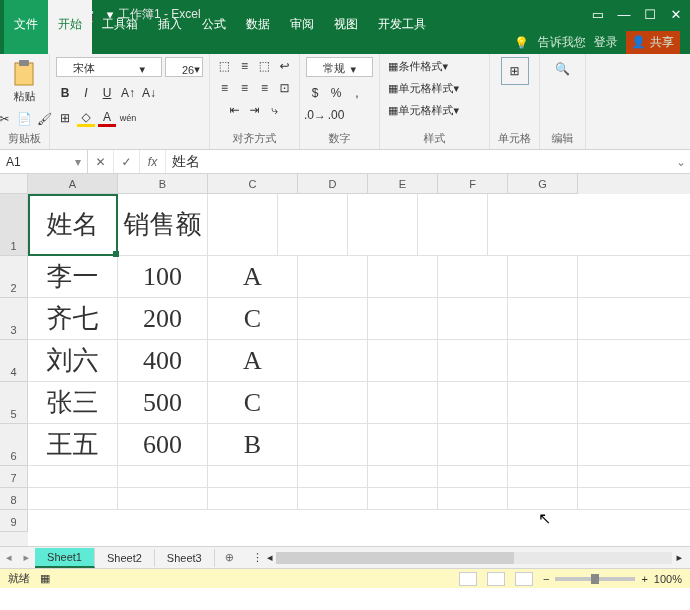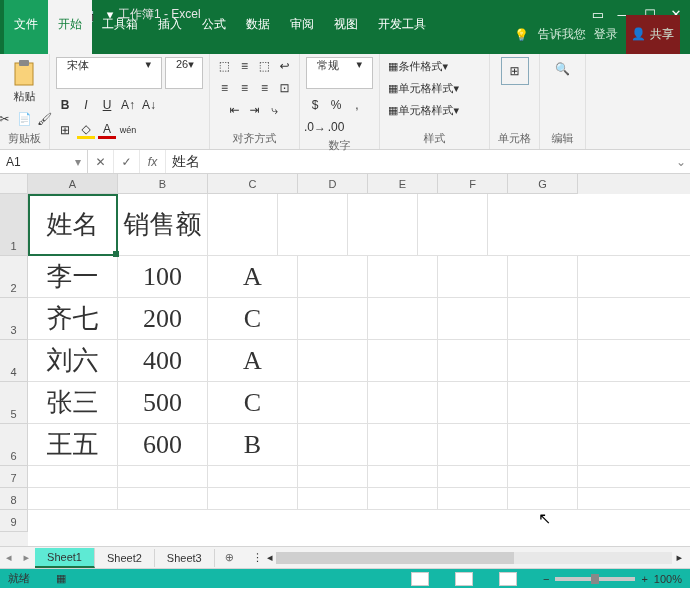--- a/index.html
+++ b/index.html
@@ -15,21 +15,21 @@
 .mtab.file{background:#19a05e;color:#fff}
 .tellme{flex:1;display:flex;align-items:center;justify-content:flex-end;gap:8px;padding-right:6px;color:#d0e8d8}
 .ribbon{height:96px;background:#f3f3f3;border-bottom:1px solid #d4d4d4;display:flex}
 .rgroup{border-right:1px solid #e0e0e0;display:flex;flex-direction:column;padding:3px 6px;justify-content:space-between}
 .rgroup-label{text-align:center;font-size:11px;color:#666;padding-top:2px}
 .rgroup-body{display:flex;align-items:center;gap:4px;flex:1}
 .clip{width:50px}
 .rbtn{display:inline-flex;align-items:center;justify-content:center;padding:2px;cursor:pointer}
 .fontgrp{width:160px}
 .fontrow{display:flex;gap:3px;align-items:center;margin-bottom:3px}
-.dd{border:1px solid #c4c4c4;background:#fff;height:32px;display:flex;align-items:flex-start;padding:0 10px;font-size:11px}
+.dd{border:1px solid #c4c4c4;background:#fff;height:20px;display:flex;align-items:flex-end;padding:0 16px;font-size:11px}
 .aligngrp{width:90px}
 .numgrp{width:80px}
 .stylegrp{width:110px}
 .cellgrp{width:50px}
 .editgrp{width:46px}
 .iconsq{width:18px;height:18px;display:inline-flex;align-items:center;justify-content:center;font-size:12px}
 .namebox-row{height:24px;border-bottom:1px solid #d4d4d4;display:flex;align-items:center;background:#fff}
 .namebox{width:88px;border-right:1px solid #d4d4d4;padding:0 6px;height:100%;display:flex;align-items:center;font-size:12px}
 .fxbtn{width:26px;text-align:center;color:#666;height:100%;display:flex;align-items:center;justify-content:center;border-right:1px solid #e8e8e8}
 .fbar{flex:1;padding:0 6px;font-size:14px}
@@ -51,21 +51,21 @@
 .sel{position:absolute;border:2px solid #1f7246;width:90px;height:62px;left:0;top:0;pointer-events:none}
 .sel::after{content:"";position:absolute;right:-3px;bottom:-3px;width:6px;height:6px;background:#1f7246}
 .ch.selc,.rh.selr{background:#e2e2e2}
 .sheettabs{height:22px;border-top:1px solid #d4d4d4;display:flex;align-items:center;background:#f3f3f3;font-size:11px}
 .stab{padding:3px 12px;border-right:1px solid #d4d4d4;background:#f3f3f3;cursor:pointer}
 .stab.active{background:#5eead4;border-bottom:2px solid #1f7246}
 .addsheet{padding:0 10px;color:#666}
 .hscroll{flex:1;display:flex;align-items:center;padding:0 8px;gap:4px}
 .sbar{flex:1;height:12px;background:#e8e8e8;position:relative}
 .sbar::before{content:"";position:absolute;left:0;width:60%;height:100%;background:#cfcfcf}
-.statusbar{height:20px;border-top:1px solid #d4d4d4;display:flex;align-items:center;background:#14b8a6;font-size:11px;padding:0 8px;gap:26px}
+.statusbar{height:20px;border-top:1px solid #d4d4d4;display:flex;align-items:center;background:#fef9c3;font-size:11px;padding:0 8px;gap:10px}
 .statusbar .spacer{flex:1}
 .zoombar{display:flex;align-items:center;gap:6px}
 .slider{width:80px;height:4px;background:#c8c8c8;position:relative}
 .slider::before{content:"";position:absolute;left:50%;top:-3px;width:8px;height:10px;background:#888;transform:translateX(-50%)}
 .viewbtn{width:18px;height:14px;border:1px solid #ccc;background:#fff}
 .cursor{position:absolute;left:510px;top:315px;font-size:16px;color:#000;pointer-events:none}
 svg{display:block}
 </style>
 </head>
 <body>
@@ -94,21 +94,21 @@
   <div class="mtab">插入</div>
   <div class="mtab">公式</div>
   <div class="mtab">数据</div>
   <div class="mtab">审阅</div>
   <div class="mtab">视图</div>
   <div class="mtab">开发工具</div>
   <div class="tellme">
     <span>💡</span>
     <span>告诉我您</span>
     <span>登录</span>
-    <span style="background:#7f1d1d;padding:11px 6px">👤 <span>共享</span></span>
+    <span style="background:#c2410c;padding:3px 6px">👤 <span>共享</span></span>
   </div>
 </div>
 
 <div class="ribbon">
   <div class="rgroup clip">
     <div class="rgroup-body" style="flex-direction:column">
       <div class="rbtn" style="flex-direction:column">
         <svg width="28" height="30">
             <rect x="4" y="4" width="18" height="22" fill="#f9d27a" stroke="#b88a2a"></rect>
             <rect x="8" y="1" width="10" height="6" fill="#888" rx="1"></rect>

